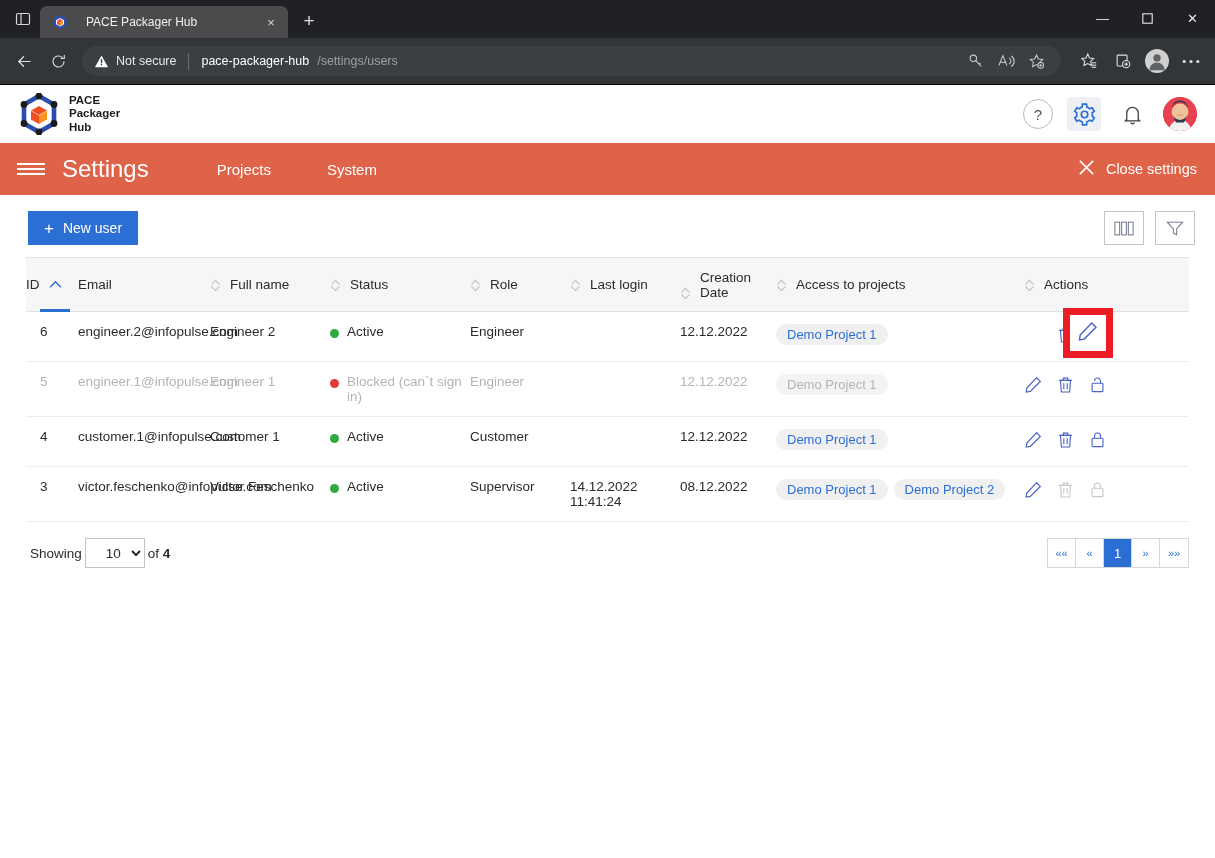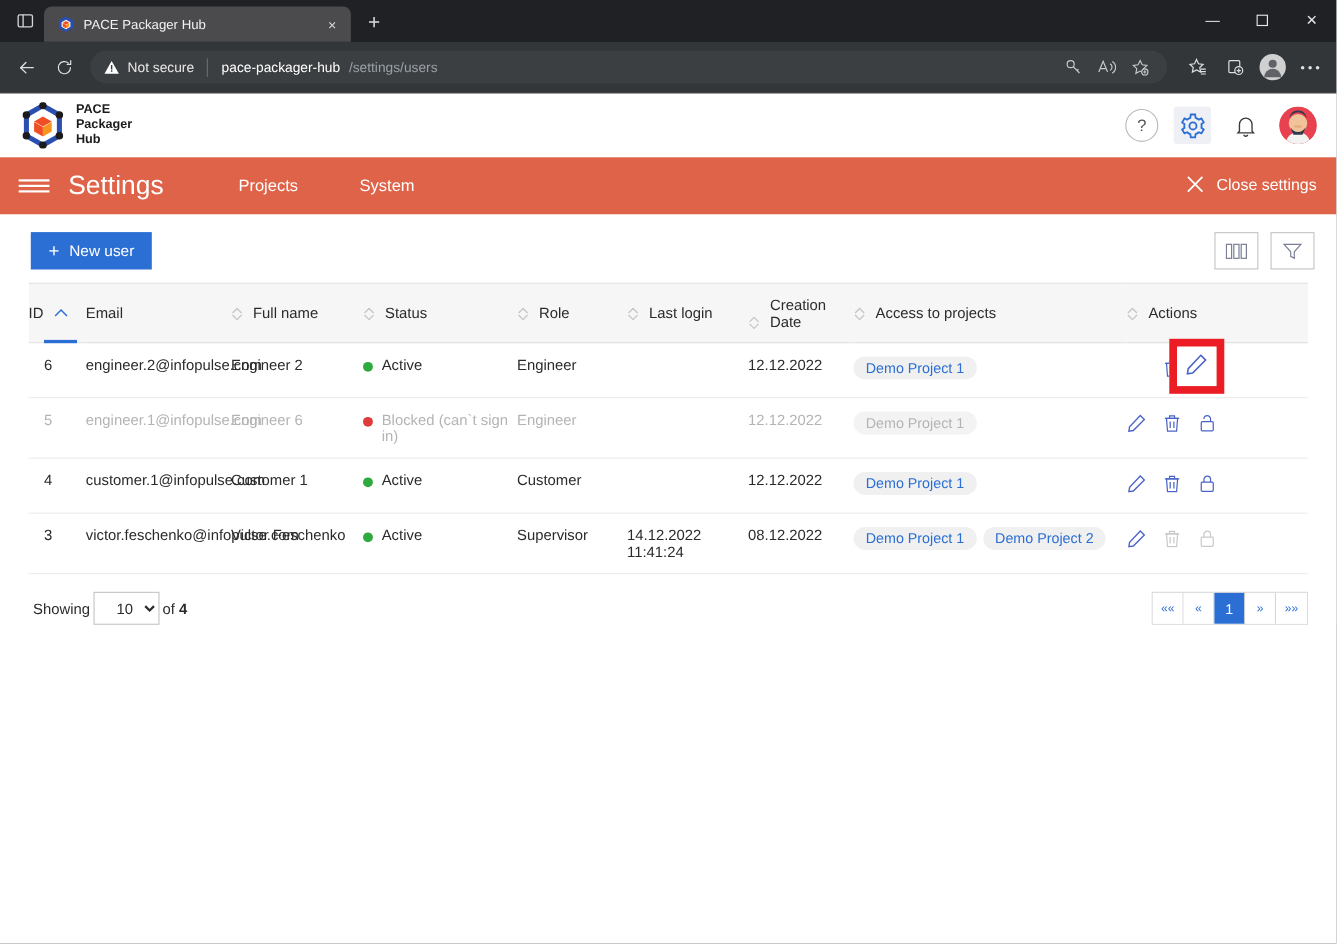--- a/index.html
+++ b/index.html
@@ -15,23 +15,23 @@
   
   .browser { width:1215px; height:858px; background:#202124; display:flex; flex-direction:column; }
   .titlebar { height:38px; background:#202124; display:flex; align-items:flex-end; position:relative; flex:0 0 38px; }
   .tab-strip { display:flex; align-items:flex-end; height:38px; padding-left:6px; }
   .sidebar-btn {
     width:34px; height:38px; display:flex; align-items:center; justify-content:center;
     color:#d6d6d6;
   }
   .sidebar-btn svg { display:block; }
   .tab {
-    height:32px; width:279px; background:#4b4b4e; border-radius:7px 7px 0 0;
+    height:32px; width:248px; background:#4b4b4e; border-radius:7px 7px 0 0;
     display:flex; align-items:center; padding:0 7px 0 12px; color:#ffffff;
-    font-size:12px; gap:8px; position:relative;
+    font-size:12px; gap:18px; position:relative;
   }
   .tab-favicon { width:16px; height:16px; flex:0 0 16px; position:relative; }
   .tab-title { flex:1; white-space:nowrap; overflow:hidden; text-overflow:ellipsis; font-size:12px; color:#f1f1f1; }
   .tab-close { width:20px; height:20px; display:flex; align-items:center; justify-content:center; color:#d8d8d8; font-size:13px; }
   .newtab {
     width:30px; height:30px; margin-left:6px; margin-bottom:2px; color:#dadada;
     display:flex; align-items:center; justify-content:center; font-size:19px; font-weight:300;
   }
   .wincontrols { position:absolute; right:0; top:0; height:36px; display:flex; }
   .wc { width:45px; height:36px; display:flex; align-items:center; justify-content:center; color:#e8e8e8; font-size:13px; }
@@ -504,21 +504,21 @@
                         <path d="M4.8 7.6 V5.2 a3.2 3.2 0 0 1 6.4 0 V7.6"></path>
                     </svg>
                   </span>
                 </span>
               </td>
             </tr>
 
             <tr class="blocked">
               <td class="id-col">5</td>
               <td>engineer.1@infopulse.com</td>
-              <td>Engineer 6</td>
+              <td>Engineer 1</td>
               <td>
                 <span class="status-cell">
                   <span class="dot blocked"></span>
                   <span>Blocked (can`t sign in)</span>
                 </span>
               </td>
               <td>Engineer</td>
               <td></td>
               <td>12.12.2022</td>
               <td>

